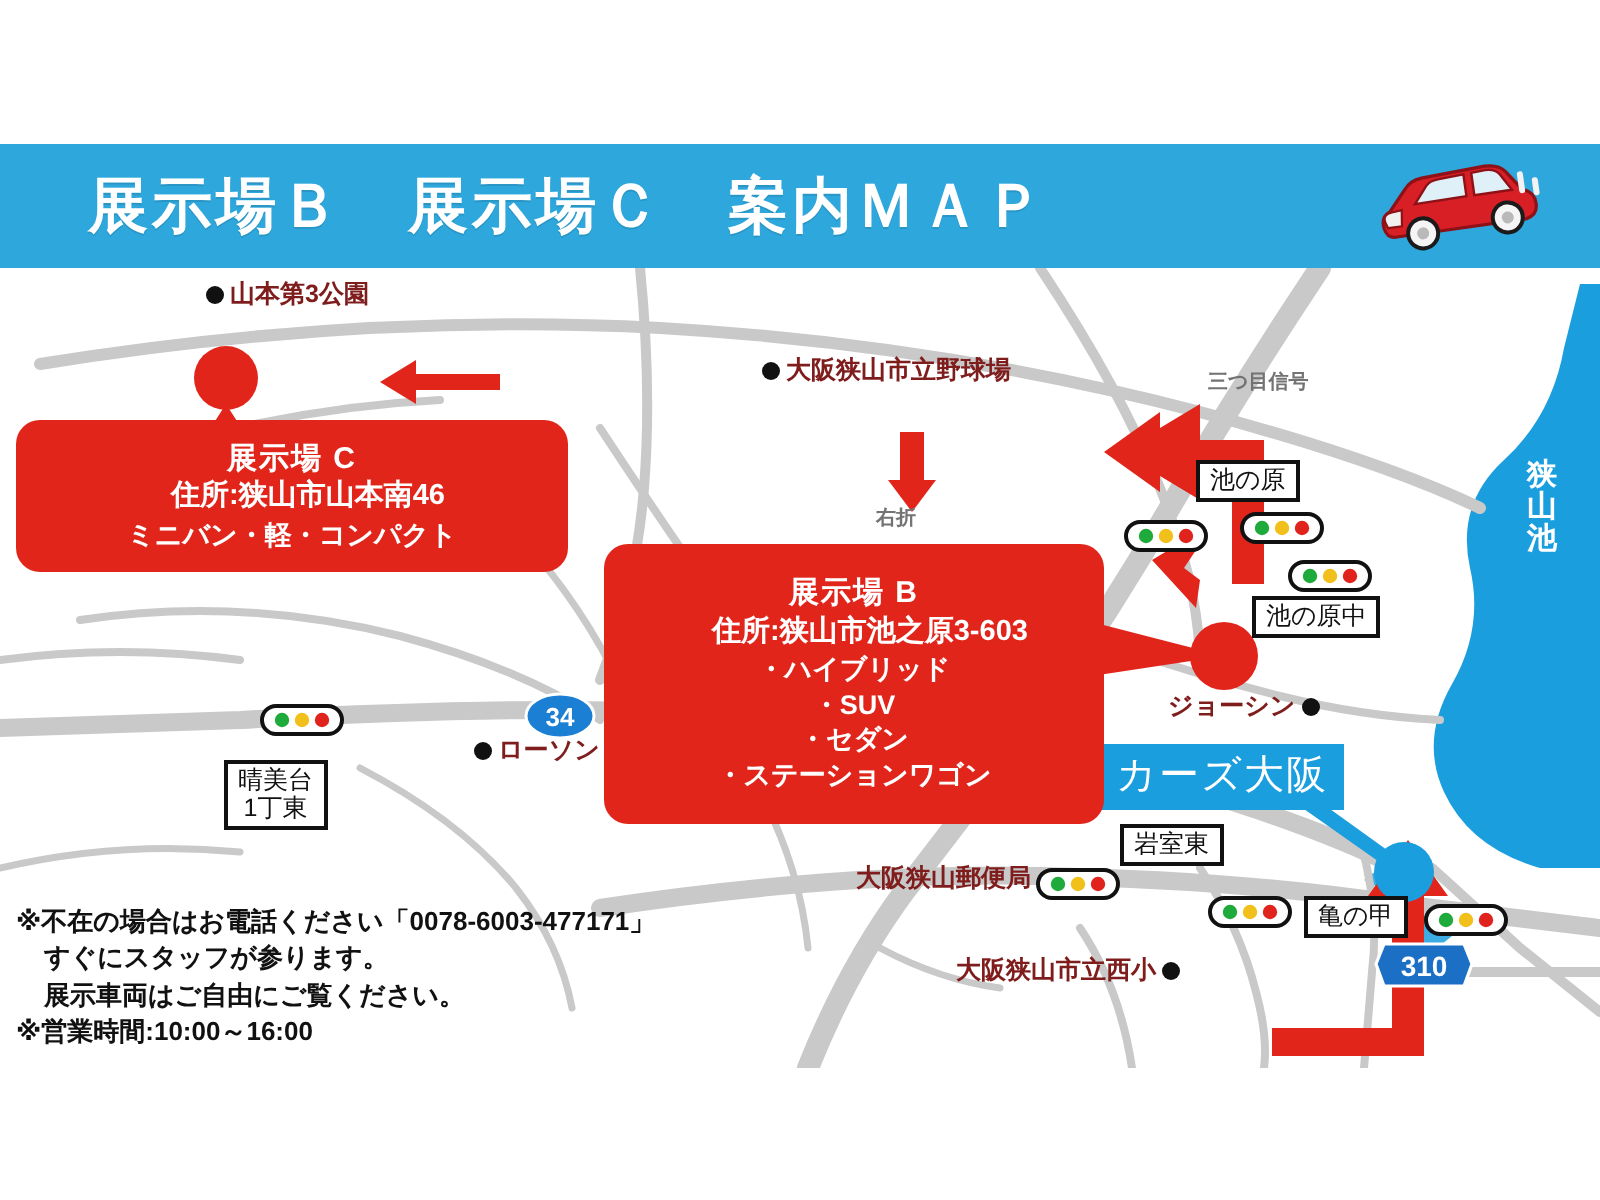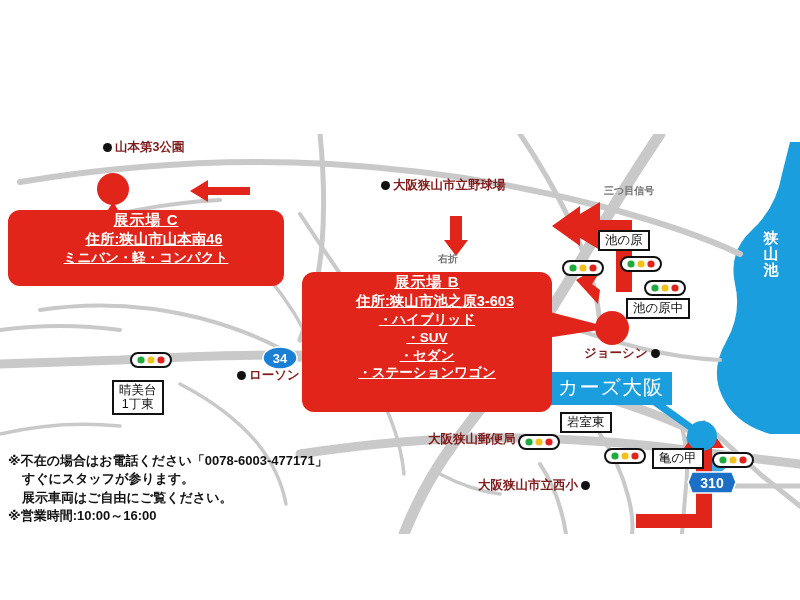--- a/index.html
+++ b/index.html
@@ -29,21 +29,21 @@
   .waterlbl{position:absolute;color:#ffffff;font-weight:bold;font-size:15px;
             line-height:1.05;text-align:center;}
 
   
   .dot{display:inline-block;width:9px;height:9px;border-radius:50%;
        background:#111;vertical-align:middle;margin:0 3px;}
 
   
   .callout{position:absolute;background:#e1251b;border-radius:12px;color:#fff;
            text-align:center;font-weight:bold;line-height:1.32;
-           display:flex;flex-direction:column;justify-content:flex-start;text-decoration:underline;}
+           display:flex;flex-direction:column;justify-content:center;}
   .callout .hd{font-size:15px;letter-spacing:1px;}
   .callout .ad{font-size:14.5px;padding-left:16px;}
   .callout .it{font-size:13.5px;}
 
   
   .bluebanner{position:absolute;background:#1b9ede;color:#fff;font-weight:normal;
               font-size:20px;padding:2px 8px 4px;white-space:nowrap;letter-spacing:1px;}
 
   
   .notes{position:absolute;left:8px;top:452px;width:420px;
@@ -52,20 +52,37 @@
   .notes .ind{padding-left:14px;}
 
   
   .shield{position:absolute;}
 </style>
 </head>
 <body>
 
 <div id="page">
 
+  <div class="banner">
+    <div class="banner-title">展示場Ｂ　展示場Ｃ　案内ＭＡＰ</div>
+    <svg class="banner-car" viewBox="0 0 96 52">
+      <g transform="rotate(-8 48 26)">
+        <path d="M14 36 Q10 36 9 31 Q8 25 13 23 L22 13 Q25 9 31 8.5 L63 7 Q70 7 73 11 L80 21 Q86 23 86 29 Q86 35 80 36 Z" fill="#d81f26" stroke="#8d1116" stroke-width="1.6" stroke-linejoin="round"></path>
+        <path d="M26 21 L33 12.5 Q35 10.5 39 10.3 L52 9.6 L52 20.6 Z" fill="#dff0f8" stroke="#8d1116" stroke-width="1.2"></path>
+        <path d="M56 9.4 L63 9 Q68 9 70 12 L75 20.6 L56 20.6 Z" fill="#dff0f8" stroke="#8d1116" stroke-width="1.2"></path>
+        <rect x="78.5" y="12" width="3" height="11" rx="1.4" fill="#f2f2f2"></rect>
+        <rect x="85.5" y="16" width="3" height="9" rx="1.4" fill="#f2f2f2"></rect>
+        <path d="M10 28 Q9 24 14 23.5 L19 23 L18 31 L11 31 Z" fill="#f0f0f0" stroke="#8d1116" stroke-width="1.1"></path>
+        <circle cx="28" cy="36" r="7.5" fill="#f5f5f5" stroke="#1b1b1b" stroke-width="2"></circle>
+        <circle cx="28" cy="36" r="3" fill="#b9b9b9"></circle>
+        <circle cx="71" cy="34" r="7.5" fill="#f5f5f5" stroke="#1b1b1b" stroke-width="2"></circle>
+        <circle cx="71" cy="34" r="3" fill="#b9b9b9"></circle>
+      </g>
+    </svg>
+  </div>
 
   <div class="map">
 
     <svg width="800" height="400">
 
       <path d="M790 8 L800 8 L800 300 L770 300 Q735 290 722 262 Q710 236 726 208
                Q742 180 735 150 Q728 118 752 96 Q776 74 782 40 Z" fill="#1b9ede"></path>
       <path d="M690 300 Q704 306 714 318 L726 334 L716 342 L700 322 Q692 310 682 306 Z" fill="#1b9ede" opacity="0.85"></path>
 
       <g fill="none" stroke="#c9c9c9" stroke-linecap="round" stroke-linejoin="round">

